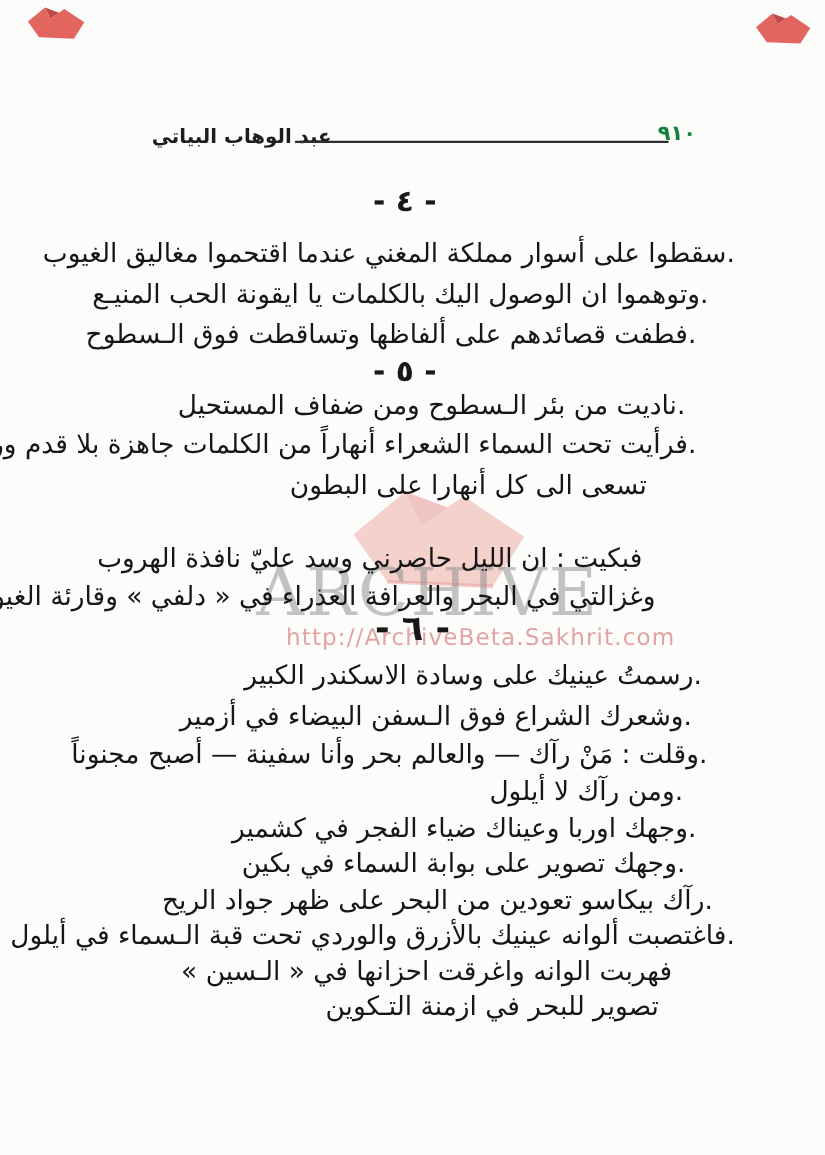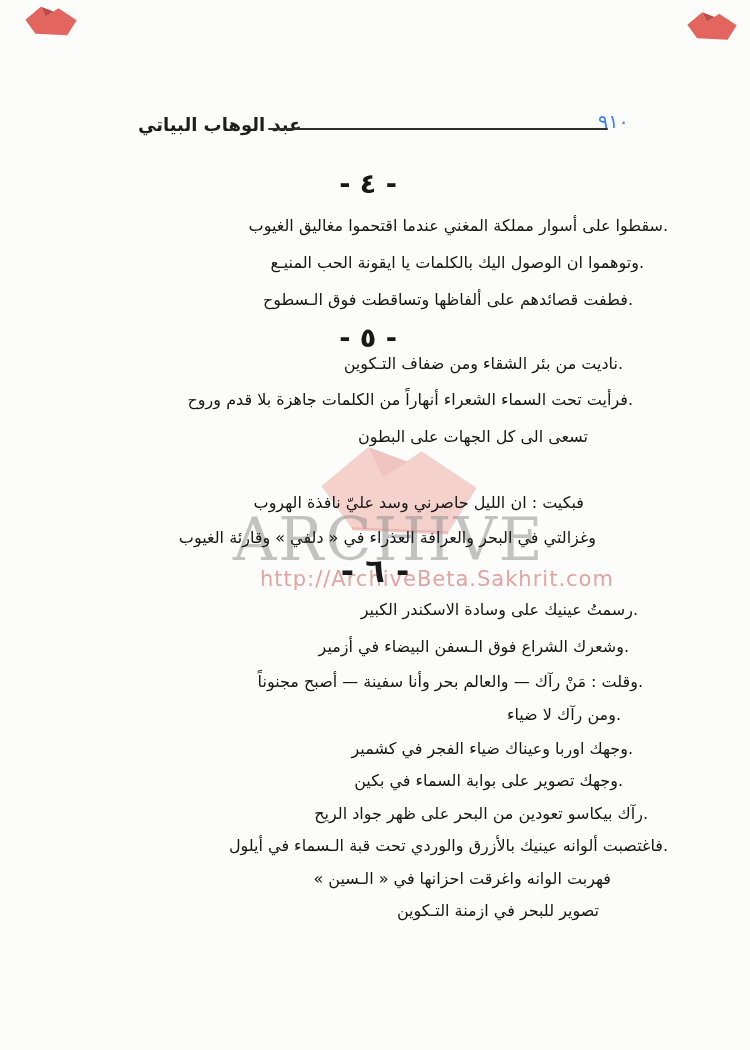--- a/index.html
+++ b/index.html
@@ -16,33 +16,33 @@
     position:absolute;left:138px;top:114px;
     font-size:18px;font-weight:bold;color:#1d1d1d;
     direction:rtl;white-space:nowrap;
   }
   .header-rule{
     position:absolute;left:268px;top:128px;width:340px;height:2px;
     background:#2e2e2e;border-radius:1px;
   }
   .page-number{
     position:absolute;left:598px;top:110px;
-    font-size:19px;font-weight:normal;color:#3b82f6;
+    font-size:19px;font-weight:bold;color:#15803d;
     direction:rtl;white-space:nowrap;
   }
   
   .sec-heading{
     position:absolute;transform:translateX(-50%);
     font-size:27px;font-weight:bold;color:#181818;
     direction:rtl;white-space:nowrap;z-index:3;
   }
   .sec-heading.h6{font-size:32px;}
   .line{
     position:absolute;
-    font-size:16px;color:#161616;
+    font-size:24px;color:#161616;
     direction:rtl;white-space:nowrap;z-index:2;
     letter-spacing:0px;
   }
   
   .bird{position:absolute;z-index:1;}
   .bird.center{left:316px;top:443px;opacity:.6;}
   .bird.tl{left:24px;top:4px;opacity:.92;}
   .bird.tr{left:686px;top:7px;opacity:.92;}
   .wm-archive{
     position:absolute;left:233px;top:504px;z-index:1;
@@ -85,31 +85,31 @@
   </svg>
   <div class="wm-archive">ARCHIVE</div>
   <div class="wm-url">http://ArchiveBeta.Sakhrit.com</div>
 
   <div class="sec-heading" style="left:368px;top:168px">- ٤ -</div>
   <div class="line" style="top:216px;right:93px">.سقطوا على أسوار مملكة المغني عندما اقتحموا مغاليق الغيوب</div>
   <div class="line" style="top:253px;right:117px">.وتوهموا ان الوصول اليك بالكلمات يا ايقونة الحب المنيـع</div>
   <div class="line" style="top:290px;right:128px">.فطفت قصائدهم على ألفاظها وتساقطت فوق الـسطوح</div>
 
   <div class="sec-heading" style="left:368px;top:322px">- ٥ -</div>
-  <div class="line" style="top:354px;right:138px">.ناديت من بئر الشقاء ومن ضفاف التـكوين</div>
+  <div class="line" style="top:354px;right:138px">.ناديت من بئر الـسطوح ومن ضفاف المستحيل</div>
   <div class="line" style="top:390px;right:128px">.فرأيت تحت السماء الشعراء أنهاراً من الكلمات جاهزة بلا قدم وروح</div>
-  <div class="line" style="top:427px;right:173px">تسعى الى كل الجهات على البطون</div>
+  <div class="line" style="top:427px;right:173px">تسعى الى كل أنهارا على البطون</div>
   <div class="line" style="top:493px;right:177px">فبكيت : ان الليل حاصرني وسد عليّ نافذة الهروب</div>
   <div class="line" style="top:528px;right:165px">وغزالتي في البحر والعرافة العذراء في « دلفي » وقارئة الغيوب</div>
 
   <div class="sec-heading h6" style="left:375px;top:552px">- ٦ -</div>
   <div class="line" style="top:600px;right:123px">.رسمتُ عينيك على وسادة الاسكندر الكبير</div>
   <div class="line" style="top:637px;right:132px">.وشعرك الشراع فوق الـسفن البيضاء في أزمير</div>
   <div class="line" style="top:672px;right:118px">.وقلت : مَنْ رآك — والعالم بحر وأنا سفينة — أصبح مجنوناً</div>
-  <div class="line" style="top:705px;right:140px">.ومن رآك لا ضياء</div>
+  <div class="line" style="top:705px;right:140px">.ومن رآك لا أيلول</div>
   <div class="line" style="top:739px;right:128px">.وجهك اوربا وعيناك ضياء الفجر في كشمير</div>
   <div class="line" style="top:771px;right:138px">.وجهك تصوير على بوابة السماء في بكين</div>
   <div class="line" style="top:804px;right:113px">.رآك بيكاسو تعودين من البحر على ظهر جواد الريح</div>
   <div class="line" style="top:836px;right:93px">.فاغتصبت ألوانه عينيك بالأزرق والوردي تحت قبة الـسماء في أيلول</div>
   <div class="line" style="top:869px;right:150px">فهربت الوانه واغرقت احزانها في « الـسين »</div>
   <div class="line" style="top:901px;right:162px">تصوير للبحر في ازمنة التـكوين</div>
 
 </div>
 
 </body></html>

